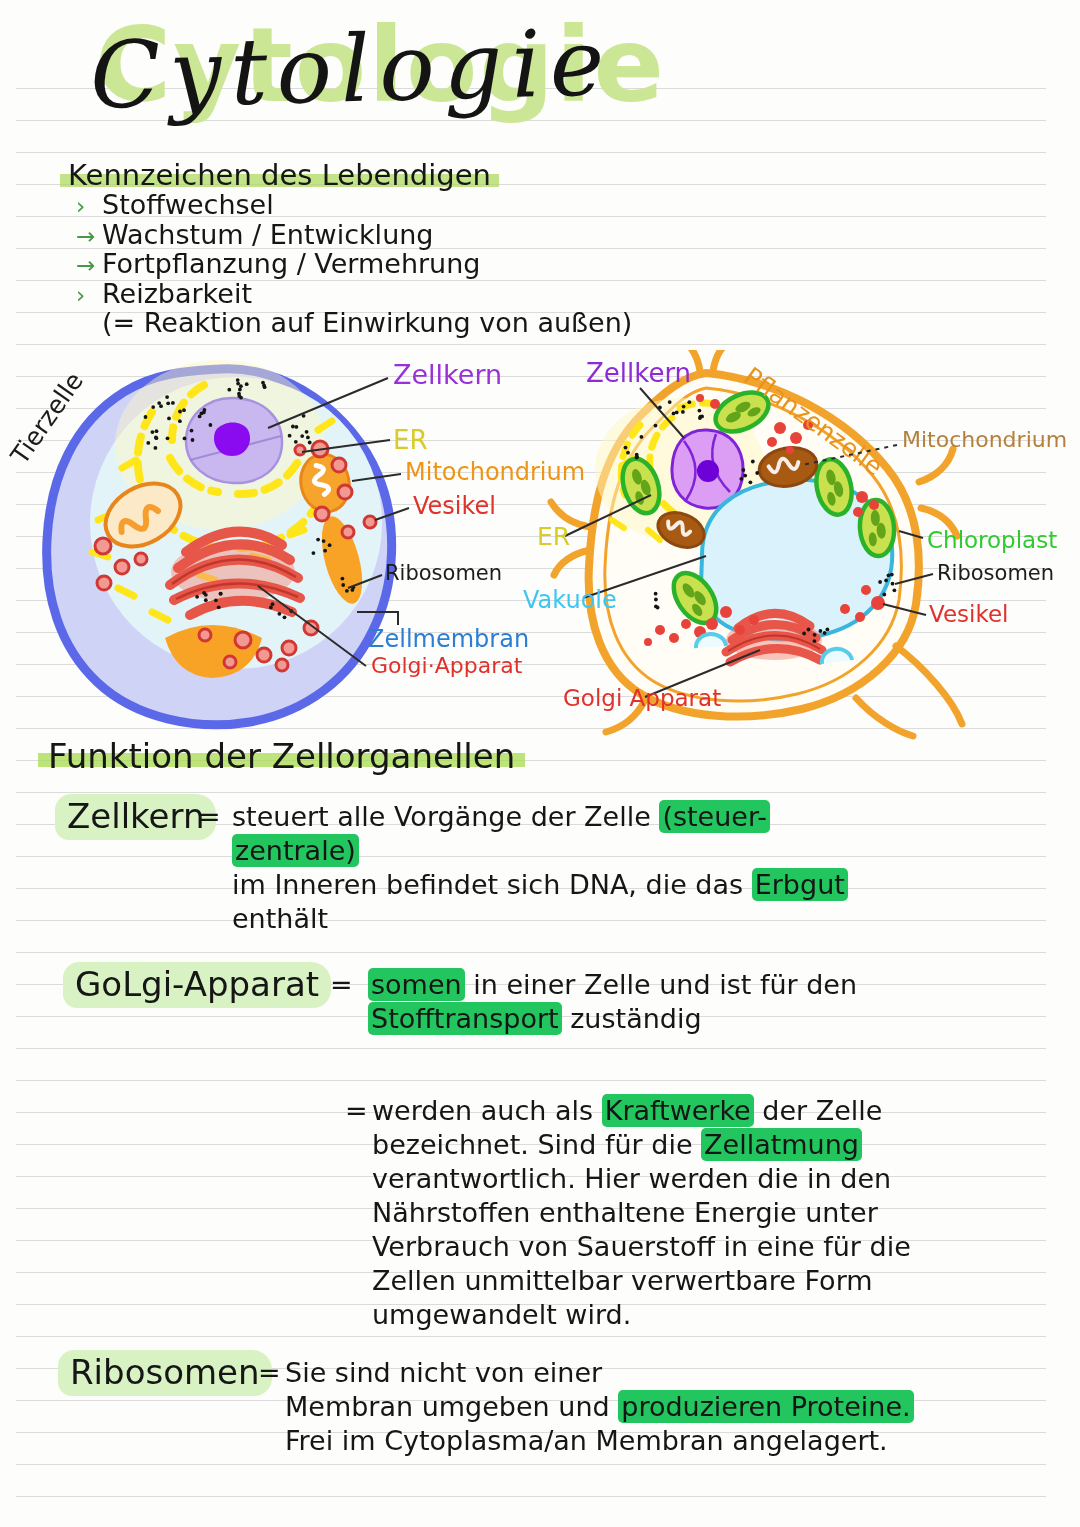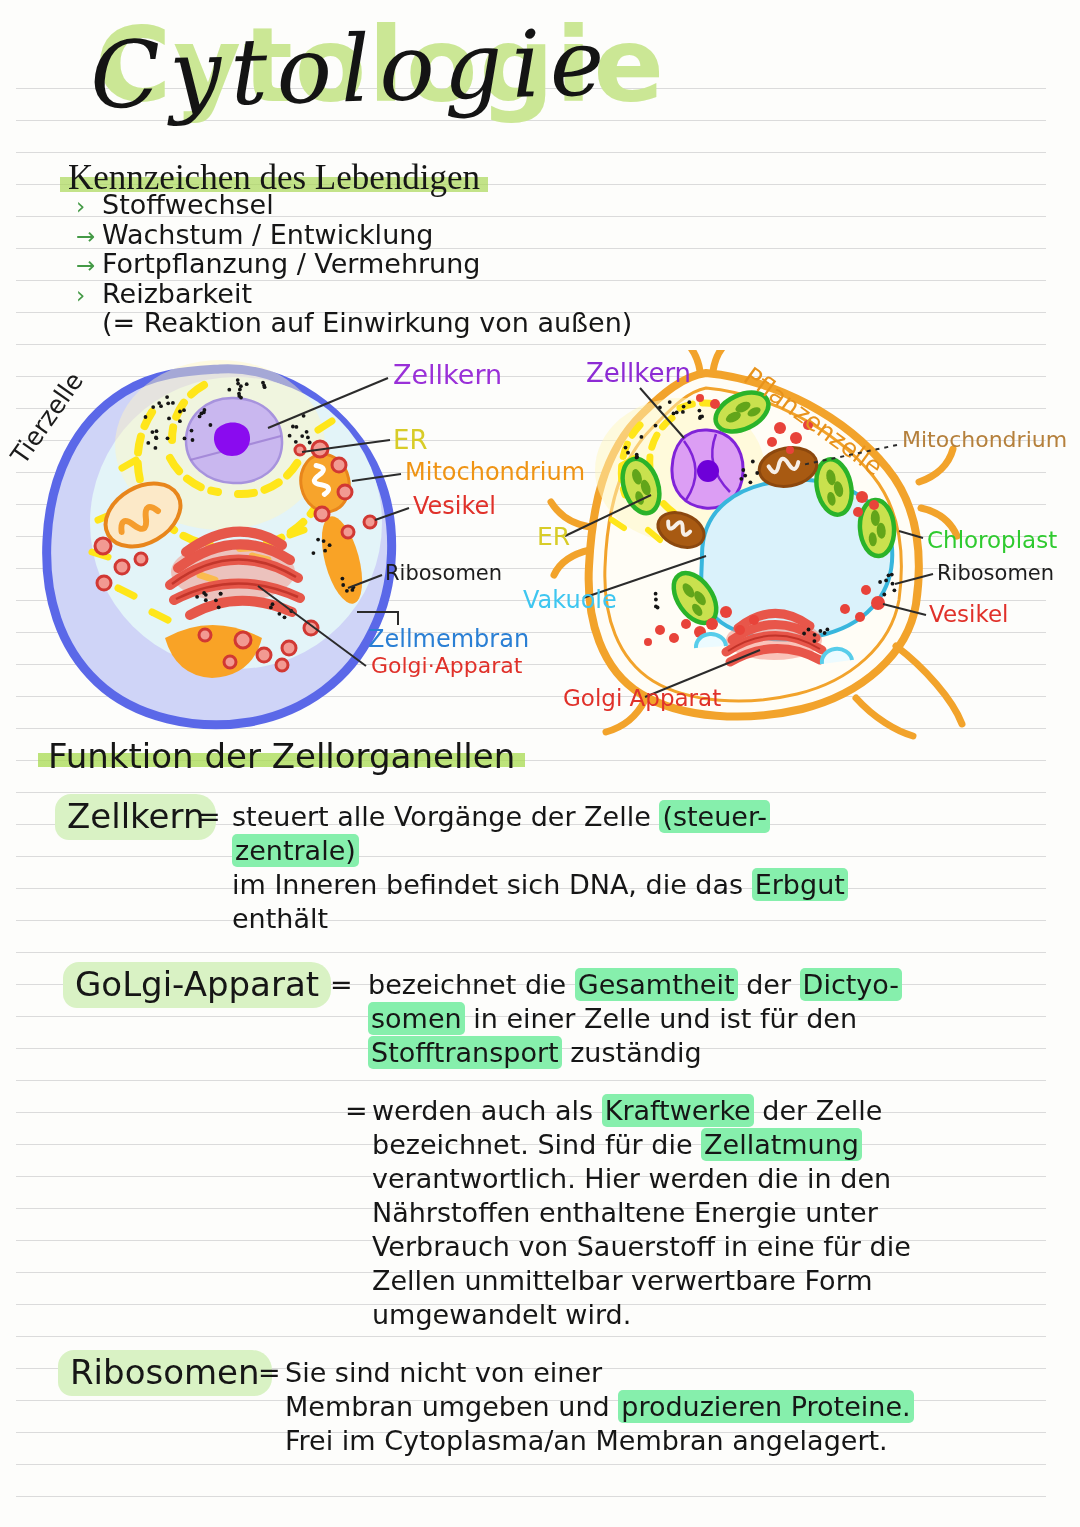--- a/index.html
+++ b/index.html
@@ -7,37 +7,37 @@
         font-family:"DejaVu Sans",sans-serif;color:#161616;}
   .rules{position:absolute;left:16px;right:34px;top:57px;bottom:0;
         background:repeating-linear-gradient(to bottom,transparent 0 31px,#dbdbdb 31px 32px);
         pointer-events:none;}
   
   .title-green{position:absolute;left:95px;top:4px;font-size:104px;font-weight:bold;
         color:#cbe795;letter-spacing:2px;}
   .title-ink{position:absolute;left:90px;top:16px;font-size:92px;font-style:italic;
         font-family:"DejaVu Serif",serif;color:#141414;letter-spacing:9px;transform:rotate(-1.5deg);}
   
-  .intro-h{position:absolute;left:60px;top:158px;font-size:35px;padding:0 8px;
-        background:linear-gradient(transparent 48%,rgba(170,216,88,.7) 48% 84%,transparent 84%);font-family:Liberation Serif, serif;}
+  .intro-h{position:absolute;left:60px;top:158px;font-size:29px;padding:0 8px;
+        background:linear-gradient(transparent 48%,rgba(170,216,88,.7) 48% 84%,transparent 84%);}
   .intro-list{position:absolute;left:44px;top:191px;font-size:27px;line-height:28.6px;}
   .intro-item{white-space:nowrap;margin-left:32px;}
   .bullet{display:inline-block;width:26px;color:#449a46;font-size:23px;text-align:left;}
   
   svg.diagram{position:absolute;left:0;top:350px;}
   svg text{font-family:"DejaVu Sans",sans-serif;}
   
   .func-h{position:absolute;left:38px;top:736px;font-size:34px;padding:0 10px;
         background:linear-gradient(transparent 42%,rgba(168,219,80,.75) 42% 78%,transparent 78%);}
   
   .term{position:absolute;font-size:34px;background:#d9f2c4;border-radius:16px 20px 18px 14px;
         padding:2px 12px 4px;white-space:nowrap;}
   .eq{position:absolute;font-size:27px;}
   .def{position:absolute;font-size:27px;line-height:34px;white-space:nowrap;}
-  .hl{background:#86efac;border-radius:5px;padding:1px 3px;}
+  .hl{background:#22c55e;border-radius:5px;padding:1px 3px;}
 </style>
 </head>
 <body>
 
 <div class="page">
   <div class="rules"></div>
 
   <div>
     <span class="title-green">Cytologie</span>
     <span class="title-ink">Cytologie</span>
@@ -421,21 +421,20 @@
   <div class="def" style="left:232px;top:800px">
       <div><span>steuert alle Vorgänge der Zelle </span><span class="hl">(steuer-</span></div>
       <div><span class="hl">zentrale)</span></div>
       <div><span>im Inneren befindet sich DNA, die das </span><span class="hl">Erbgut</span></div>
       <div><span>enthält</span></div>
     </div>
 
   <span class="term" style="left:63px;top:962px">GoLgi-Apparat</span>
   <span class="eq" style="left:330px;top:969px">=</span>
   <div class="def" style="left:368px;top:968px">
-      <div><span>bezeichnet die </span><span class="hl">Gesamtheit</span><span> der </span><span class="hl">Dictyo-</span></div>
       <div><span class="hl">somen</span><span> in einer Zelle  und ist für den</span></div>
       <div><span class="hl">Stofftransport</span><span> zuständig</span></div>
     </div>
 
   <span class="eq" style="left:345px;top:1095px">=</span>
   <div class="def" style="left:372px;top:1094px">
       <div><span>werden auch als </span><span class="hl">Kraftwerke</span><span> der Zelle</span></div>
       <div><span>bezeichnet. Sind für die </span><span class="hl">Zellatmung</span></div>
       <div><span>verantwortlich. Hier werden die in den</span></div>
       <div><span>Nährstoffen enthaltene  Energie unter</span></div>

